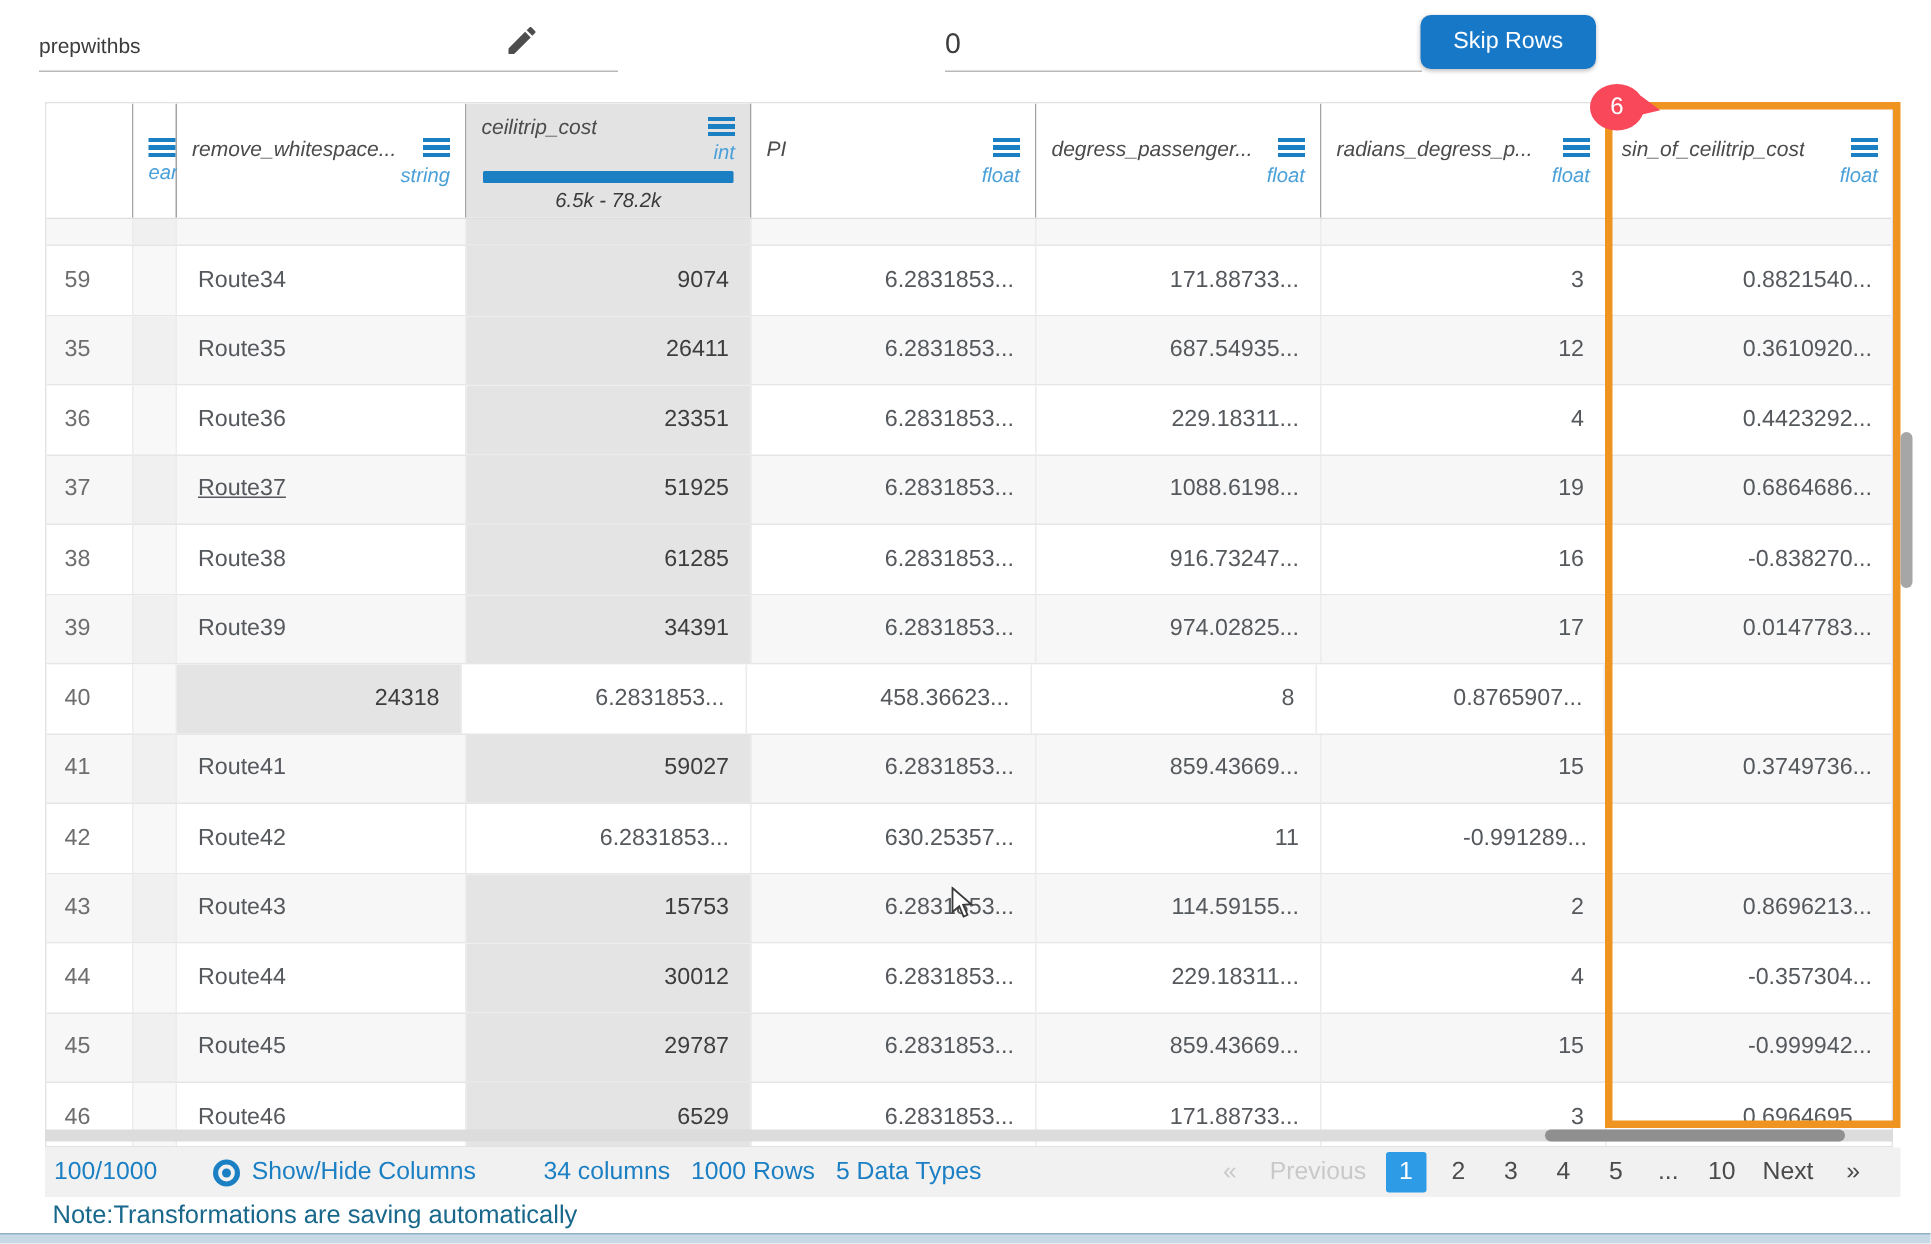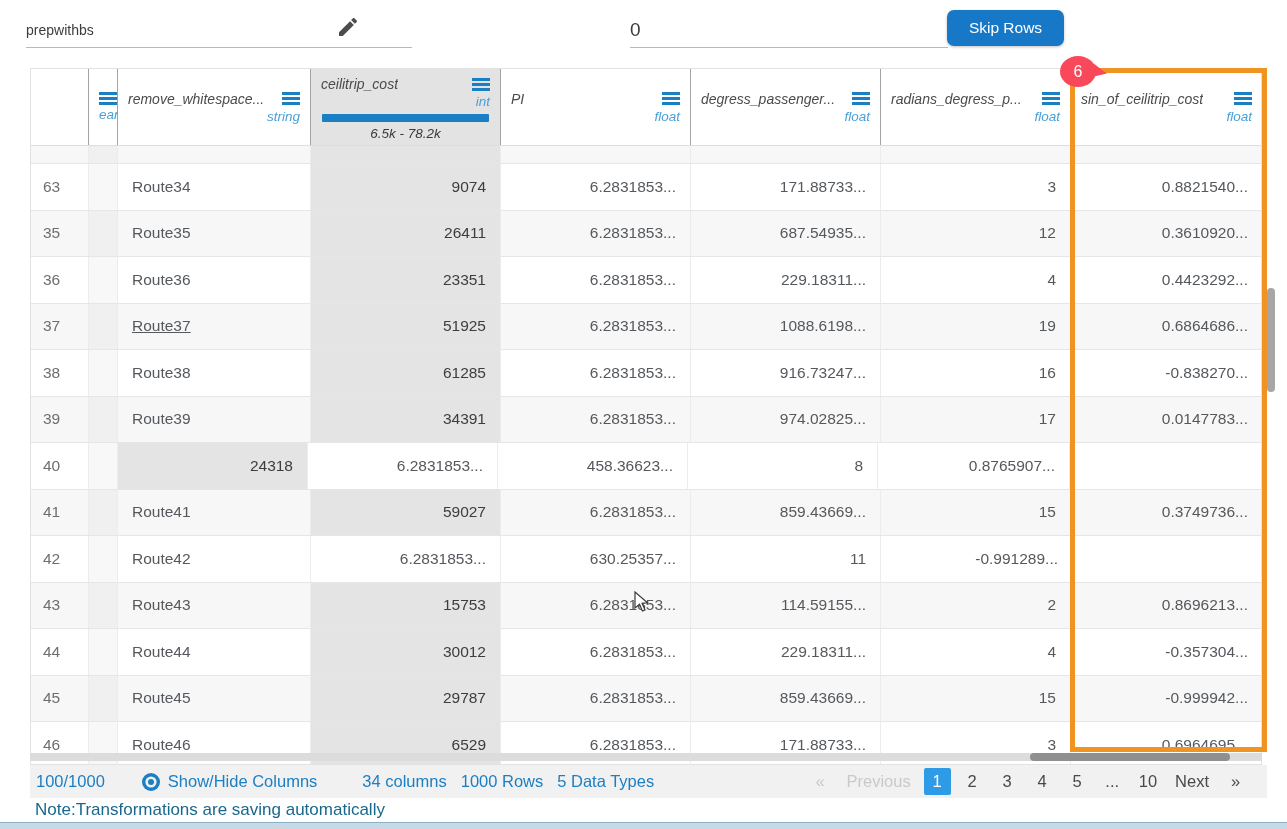--- a/index.html
+++ b/index.html
@@ -156,21 +156,21 @@
       <div class="cell coldim" style="width: 29px;"></div>
       <div class="cell" style="width: 193px;"></div>
       <div class="cell colsel" style="width: 190px;"></div>
       <div class="cell" style="width: 190px;"></div>
       <div class="cell" style="width: 190px;"></div>
       <div class="cell" style="width: 190px;"></div>
       <div class="cell" style="width: 192px;"></div>
     </div>
   <div>
       <div class="trow">
-        <div class="cell rownum" style="width: 58px;">63</div>
+        <div class="cell rownum" style="width: 58px;">59</div>
         <div class="cell num coldim" style="width: 29px;"></div>
         <div class="cell" style="width: 193px;">Route34</div>
         <div class="cell num colsel" style="width: 190px;">9074</div>
         <div class="cell num" style="width: 190px;">6.2831853...</div>
         <div class="cell num" style="width: 190px;">171.88733...</div>
         <div class="cell num" style="width: 190px;">3</div>
         <div class="cell num" style="width: 192px;">0.8821540...</div>
       </div>
       <div class="trow striped">
         <div class="cell rownum" style="width: 58px;">35</div>

